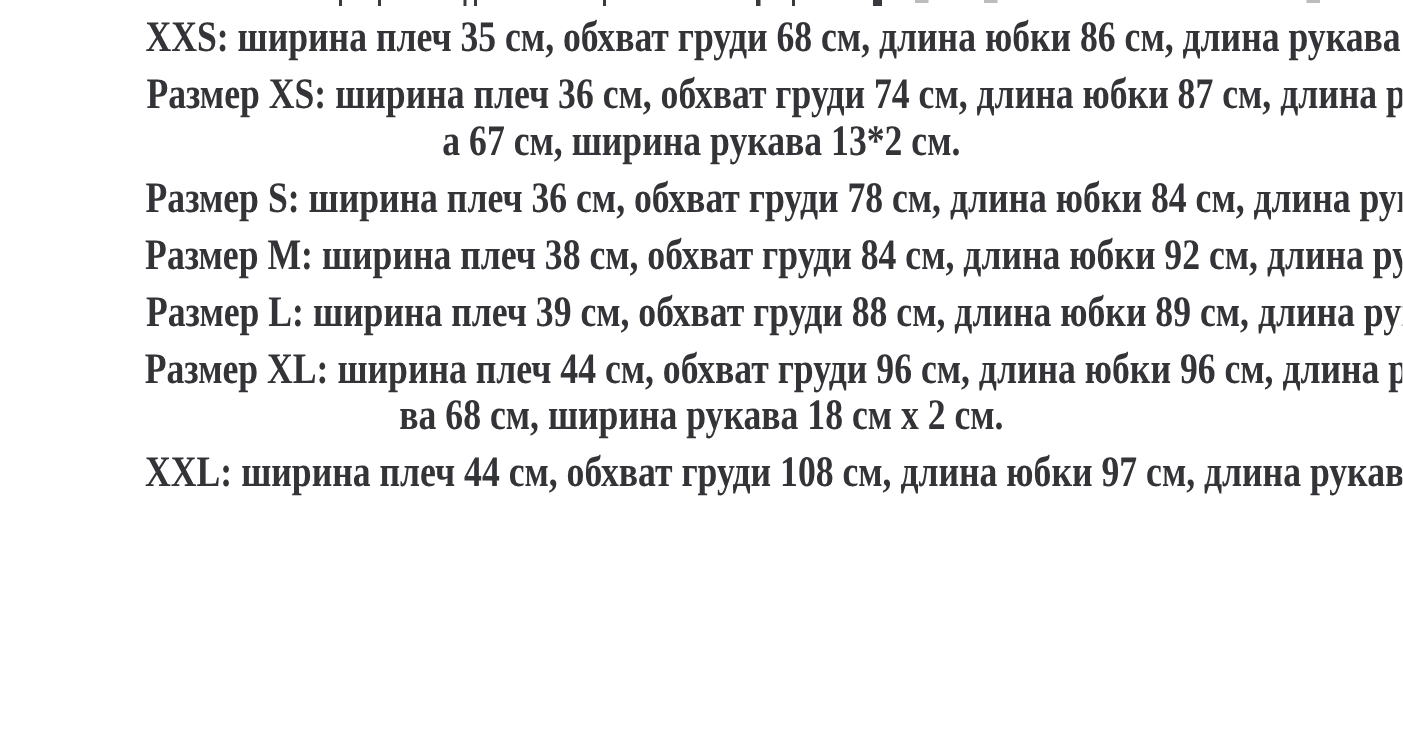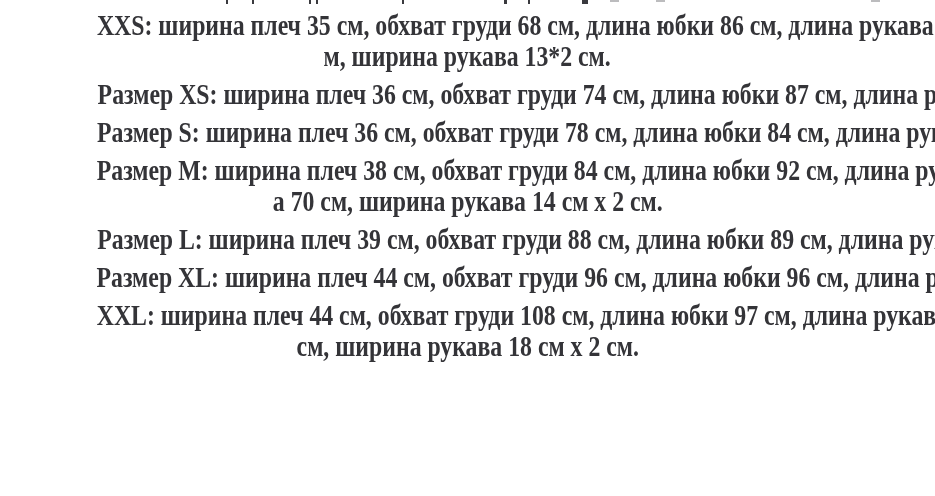--- a/index.html
+++ b/index.html
@@ -47,43 +47,42 @@
     <i style="left:582px;width:6px;height:4px;"></i>
     <i class="faint" style="left:610px;width:9px;height:2px;"></i>
     <i class="faint" style="left:656px;width:9px;height:2px;"></i>
     <i class="faint" style="left:871px;width:9px;height:2px;"></i>
   </div>
 
   <div class="content">
 
     <div class="para">
       <div class="line"><span>XXS: ширина плеч 35 см, обхват груди 68 см, длина юбки 86 см, длина рукава 67 с</span></div>
-      <div class="line"><span>м, ширина рукава 13*2 см.</span></div>
     </div>
 
     <div class="para">
       <div class="line"><span>Размер XS: ширина плеч 36 см, обхват груди 74 см, длина юбки 87 см, длина рукав</span></div>
+      <div class="line"><span>а 67 см, ширина рукава 13*2 см.</span></div>
     </div>
 
     <div class="para">
       <div class="line"><span>Размер S: ширина плеч 36 см, обхват груди 78 см, длина юбки 84 см, длина рукава</span></div>
     </div>
 
     <div class="para">
       <div class="line"><span>Размер M: ширина плеч 38 см, обхват груди 84 см, длина юбки 92 см, длина рукав</span></div>
-      <div class="line"><span>а 70 см, ширина рукава 14 см x 2 см.</span></div>
     </div>
 
     <div class="para">
       <div class="line"><span>Размер L: ширина плеч 39 см, обхват груди 88 см, длина юбки 89 см, длина рукава</span></div>
     </div>
 
     <div class="para">
       <div class="line"><span>Размер XL: ширина плеч 44 см, обхват груди 96 см, длина юбки 96 см, длина рука</span></div>
+      <div class="line"><span>ва 68 см, ширина рукава 18 см x 2 см.</span></div>
     </div>
 
     <div class="para">
       <div class="line"><span>XXL: ширина плеч 44 см, обхват груди 108 см, длина юбки 97 см, длина рукава 71</span></div>
-      <div class="line"><span>см, ширина рукава 18 см x 2 см.</span></div>
     </div>
 
   </div>
 </div>
 
 </body></html>

